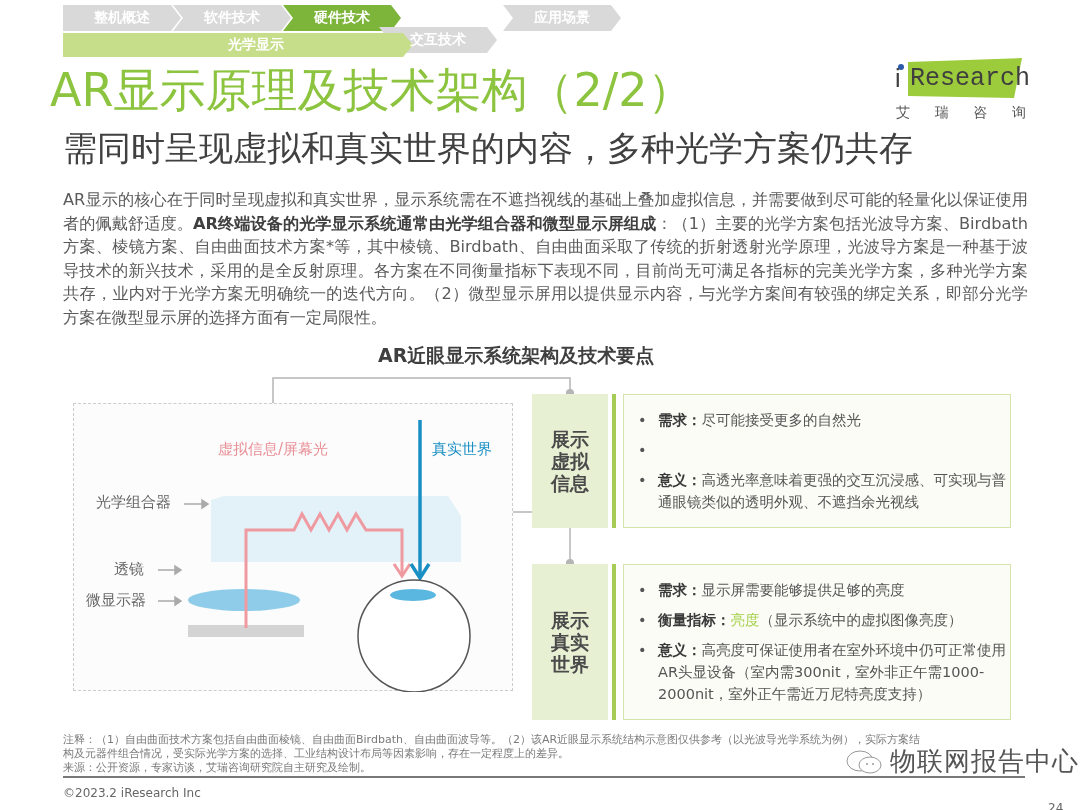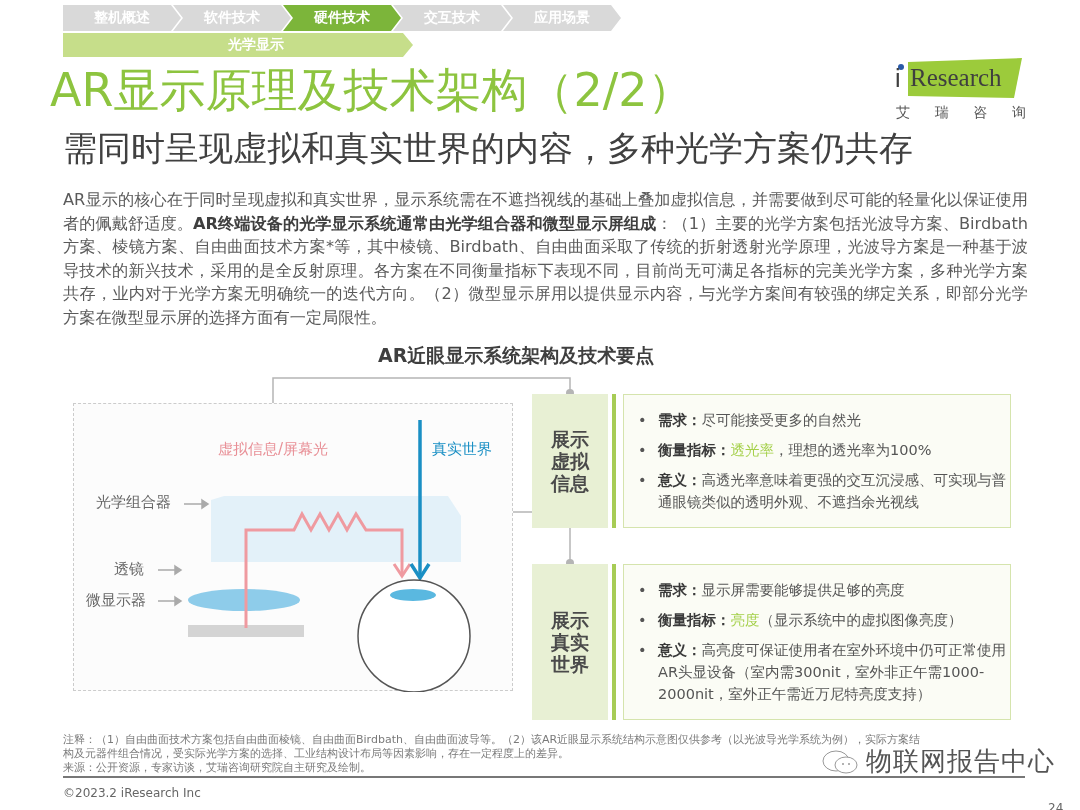--- a/index.html
+++ b/index.html
@@ -16,21 +16,21 @@
                color: #fff; display: flex; align-items: center; justify-content: center; padding-left: 16px; }
   .sub-crumb svg { position: absolute; left: 0; top: 0; }
   .sub-crumb span { position: relative; z-index: 1; padding-left: 20px; }
 
   .title { position: absolute; left: 50px; top: 60px; font-size: 46px; color: #8dc43f; letter-spacing: 0px;
            font-family: "DejaVu Sans", sans-serif; }
   .subtitle { position: absolute; left: 63px; top: 126px; font-size: 34px; color: #404040; }
 
   .logo { position: absolute; left: 890px; top: 56px; width: 140px; height: 70px; }
   .logo-box { position: absolute; left: 14px; top: 2px; width: 118px; height: 40px; }
-  .logo-text { position: absolute; left: 4px; top: 6px; font-size: 25px; color: #ffffff; font-family: Liberation Serif, serif; }
+  .logo-text { position: absolute; left: 4px; top: 6px; font-size: 25px; color: #ffffff; font-family: Liberation Mono, monospace; }
   .logo-i { position: absolute; left: 5px; top: 8px; font-size: 25px; color: #3f3f3f; font-family: "Liberation Sans", sans-serif; }
   .logo-dot { position: absolute; left: 8px; top: 8px; width: 6px; height: 6px; border-radius: 50%; background: #2a5aa8; }
   .logo-cn { position: absolute; left: 6px; top: 48px; width: 130px; display: flex; justify-content: space-between;
              font-size: 14px; color: #555; }
 
   .body-text { position: absolute; left: 63px; top: 188px; width: 965px; font-size: 16.2px; line-height: 23.5px;
                color: #5a5a5a; text-align: justify; }
   .body-text b { color: #3f3f3f; }
 
   .chart-title { position: absolute; left: 378px; top: 343px; font-size: 19px; font-weight: bold; color: #3f3f3f; }
@@ -48,21 +48,21 @@
   .info-box { position: absolute; border: 1.5px solid #d5e4ad; background: #fbfcf5; padding: 14px 0 0 14px; }
   .info-item { display: flex; font-size: 14.5px; color: #555; line-height: 22px; margin-bottom: 8px; }
   .info-item .dot { width: 20px; flex: none; color: #555; }
   .info-item b { color: #3a3a3a; }
   .hl { color: #a5d04b; }
 
   .notes { position: absolute; left: 63px; top: 733px; width: 960px; font-size: 11px; line-height: 13.8px; color: #7a7a7a; }
   .hr { position: absolute; left: 63px; top: 776px; width: 962px; height: 1.5px; background: #777; }
   .copyright { position: absolute; left: 63px; top: 786px; font-size: 12px; color: #666; }
   .page-num { position: absolute; left: 1048px; top: 785px; font-size: 12px; color: #666; margin-top: 16px; }
-  .watermark { position: absolute; left: 820px; top: 744px; font-size: 26px; color: #555; display: flex; align-items: center; gap: 6px; }
+  .watermark { position: absolute; left: 844px; top: 744px; font-size: 26px; color: #555; display: flex; align-items: center; gap: 6px; }
   .watermark .wm-text { font-weight: normal; letter-spacing: 1px; }
 </style>
 </head>
 <body>
 
 <div class="crumbs">
   <div class="crumb" style="left:0;width:118px;">
     <svg width="118" height="26">
         <polygon points="0,0 108,0 118,13 108,26 0,26" fill="#d9d9d9"></polygon>
       </svg>
@@ -73,21 +73,21 @@
         <polygon points="0,0 108,0 118,13 108,26 0,26 10,13" fill="#d9d9d9"></polygon>
       </svg>
     <span>软件技术</span>
   </div>
   <div class="crumb" style="left:220px;width:118px;">
     <svg width="118" height="26">
         <polygon points="0,0 108,0 118,13 108,26 0,26 10,13" fill="#7cb53a"></polygon>
       </svg>
     <span>硬件技术</span>
   </div>
-  <div class="crumb" style="left:330px;width:118px;">
+  <div class="crumb" style="left:316px;width:118px;margin-top:22px;">
     <svg width="118" height="26">
         <polygon points="0,0 108,0 118,13 108,26 0,26 10,13" fill="#d9d9d9"></polygon>
       </svg>
     <span>交互技术</span>
   </div>
   <div class="crumb" style="left:440px;width:118px;">
     <svg width="118" height="26">
         <polygon points="0,0 108,0 118,13 108,26 0,26 10,13" fill="#d9d9d9"></polygon>
       </svg>
     <span>应用场景</span>
@@ -173,21 +173,20 @@
   <span><span>展示</span><br><span>虚拟</span><br><span>信息</span></span>
 </div>
 <div class="bar" style="left:612px;top:394px;height:134px;"></div>
 <div class="info-box" style="left:623px;top:394px;width:388px;height:134px;">
   <div class="info-item">
     <span class="dot">•</span>
     <span><b>需求：</b><span>尽可能接受更多的自然光</span></span>
   </div>
   <div class="info-item">
     <span class="dot">•</span>
-    <span><b>衡量指标：</b><span class="hl">透光率</span><span>，理想的透光率为100%</span></span>
   </div>
   <div class="info-item">
     <span class="dot">•</span>
     <span><b>意义：</b><span>高透光率意味着更强的交互沉浸感、可实现与普通眼镜类似的透明外观、不遮挡余光视线</span></span>
   </div>
 </div>
 
 <div class="side-tag" style="left:532px;top:564px;height:156px;">
   <span><span>展示</span><br><span>真实</span><br><span>世界</span></span>
 </div>

